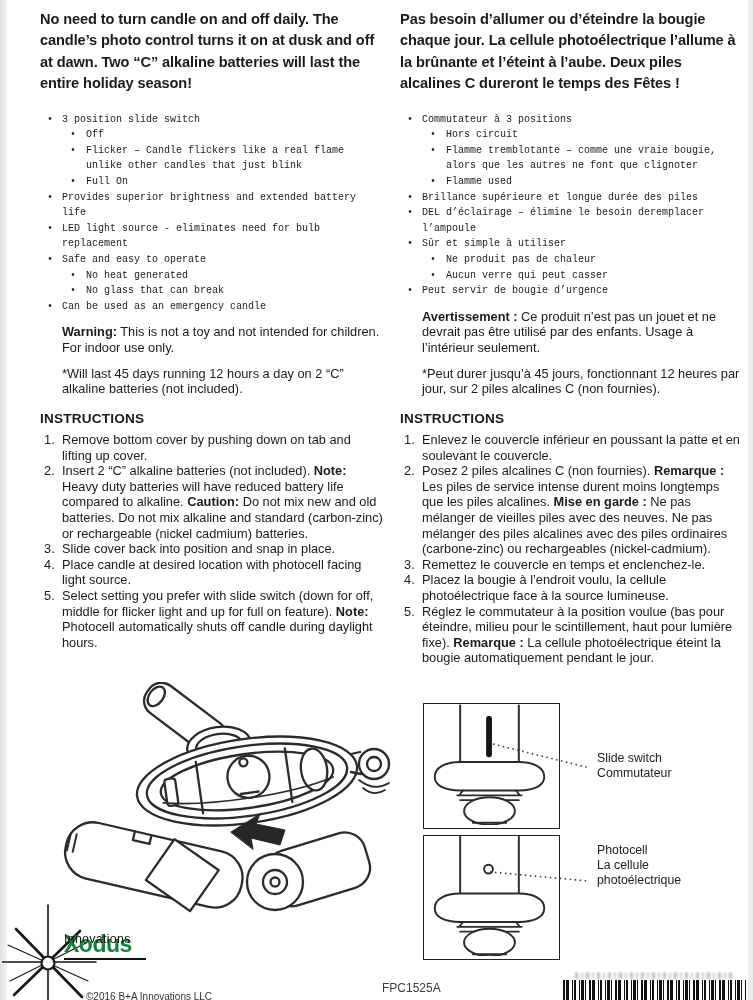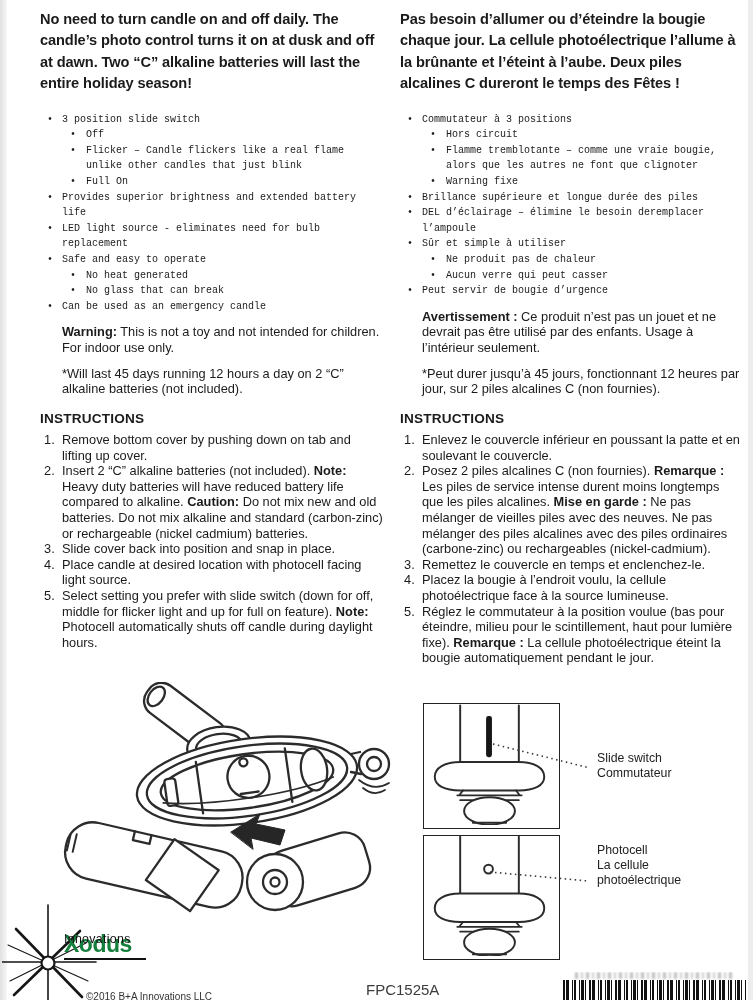--- a/index.html
+++ b/index.html
@@ -29,21 +29,21 @@
   b{font-weight:700;}
 
   .abs{position:absolute;}
   .diag-box{position:absolute;left:423px;width:135px;border:1.6px solid #222;background:#fff;}
   .dlabel{position:absolute;font-size:12.3px;line-height:15px;color:#222;}
 
   .brand-title{position:absolute;left:64px;top:931px;font-size:23px;font-weight:700;
                letter-spacing:-.5px;color:#15803d;}
   .brand-rule{position:absolute;left:64px;top:958px;width:82px;height:2.4px;background:#111;}
   .brand-sub{position:absolute;left:64px;top:932px;font-size:12.4px;color:#111;letter-spacing:.3px;}
-  .part-number{position:absolute;left:348px;top:981px;font-size:15px;color:#3c3c3c;filter:blur(.3px);padding-left:18px;}
+  .part-number{position:absolute;left:364px;top:981px;font-size:12px;color:#3c3c3c;filter:blur(.3px);padding-left:18px;}
   .copyright{position:absolute;left:86px;top:991px;font-size:10px;color:#333;filter:blur(.4px);}
 
   .barcode{position:absolute;left:563px;top:972px;width:183px;height:28px;overflow:hidden;}
   .barcode .bnum{height:7px;margin:0 12px;opacity:.65;filter:blur(1.2px);
       background:repeating-linear-gradient(90deg,#9a9a9a 0 3px,#fff 3px 6px,#b0b0b0 6px 8px,#fff 8px 11px);}
   .barcode .bars{height:21px;margin-top:1px;
       background:repeating-linear-gradient(90deg,#101010 0 2px,#fff 2px 3px,#101010 3px 6px,#fff 6px 9px,
       #101010 9px 10px,#fff 10px 11px,#101010 11px 13px,#fff 13px 16px,#101010 16px 17px,#fff 17px 18px,
       #101010 18px 21px,#fff 21px 22px,#101010 22px 23px,#fff 23px 26px);}
 </style>
@@ -82,21 +82,21 @@
       </ol>
   </div>
 
   <div class="col col-right">
     <div class="upper">
       <div class="intro">Pas besoin d’allumer ou d’éteindre la bougie chaque jour. La cellule photoélectrique l’allume à la brûnante et l’éteint à l’aube. Deux piles alcalines C dureront le temps des Fêtes !</div>
       <ul class="features">
           <li class="b1"><span>Commutateur à 3 positions</span></li>
           <li class="b2"><span>Hors circuit</span></li>
           <li class="b2"><span>Flamme tremblotante – comme une vraie bougie, alors que les autres ne font que clignoter</span></li>
-          <li class="b2"><span>Warning fixe</span></li>
+          <li class="b2"><span>Flamme used</span></li>
           <li class="b1"><span>Brillance supérieure et longue durée des piles</span></li>
           <li class="b1"><span>DEL d’éclairage – élimine le besoin deremplacer l’ampoule</span></li>
           <li class="b1"><span>Sûr et simple à utiliser</span></li>
           <li class="b2"><span>Ne produit pas de chaleur</span></li>
           <li class="b2"><span>Aucun verre qui peut casser</span></li>
           <li class="b1"><span>Peut servir de bougie d’urgence</span></li>
         </ul>
       <div class="note-para"><b>Avertissement :</b> Ce produit n’est pas un jouet et ne devrait pas être utilisé par des enfants. Usage à l’intérieur seulement.</div>
       <div class="note-para">*Peut durer jusqu’à 45 jours, fonctionnant 12 heures par jour, sur 2 piles alcalines C (non fournies).</div>
     </div>

